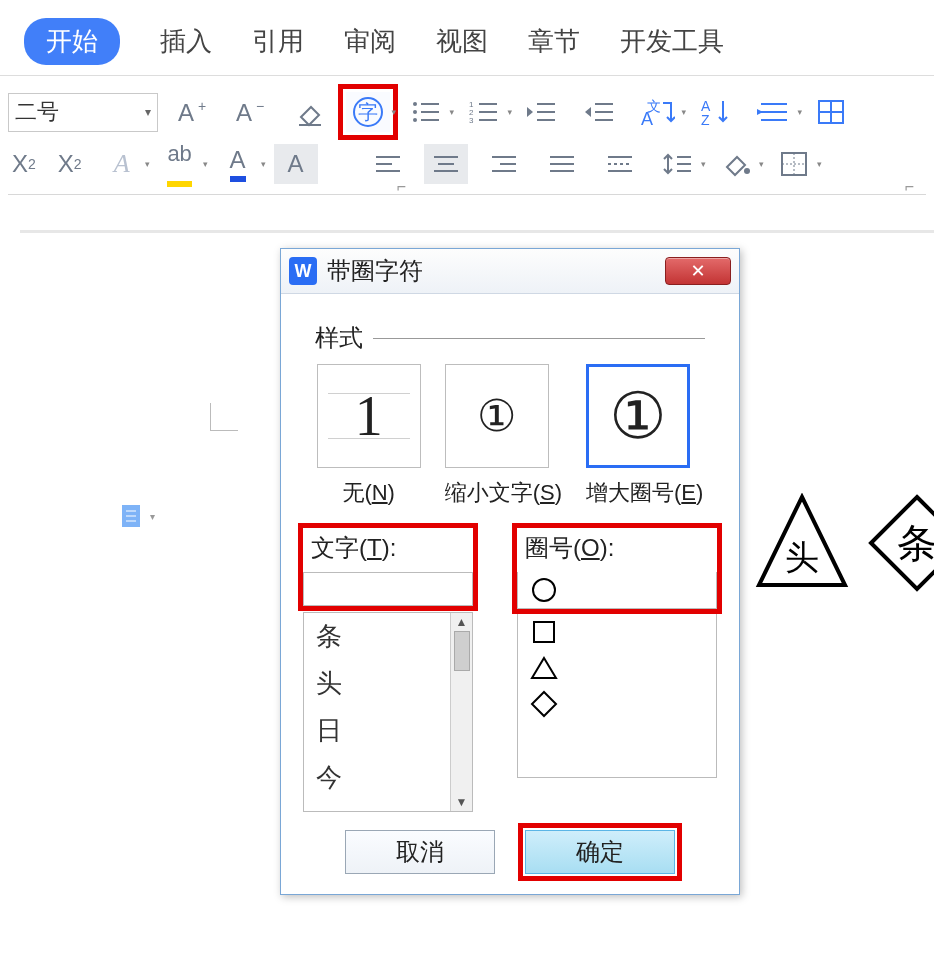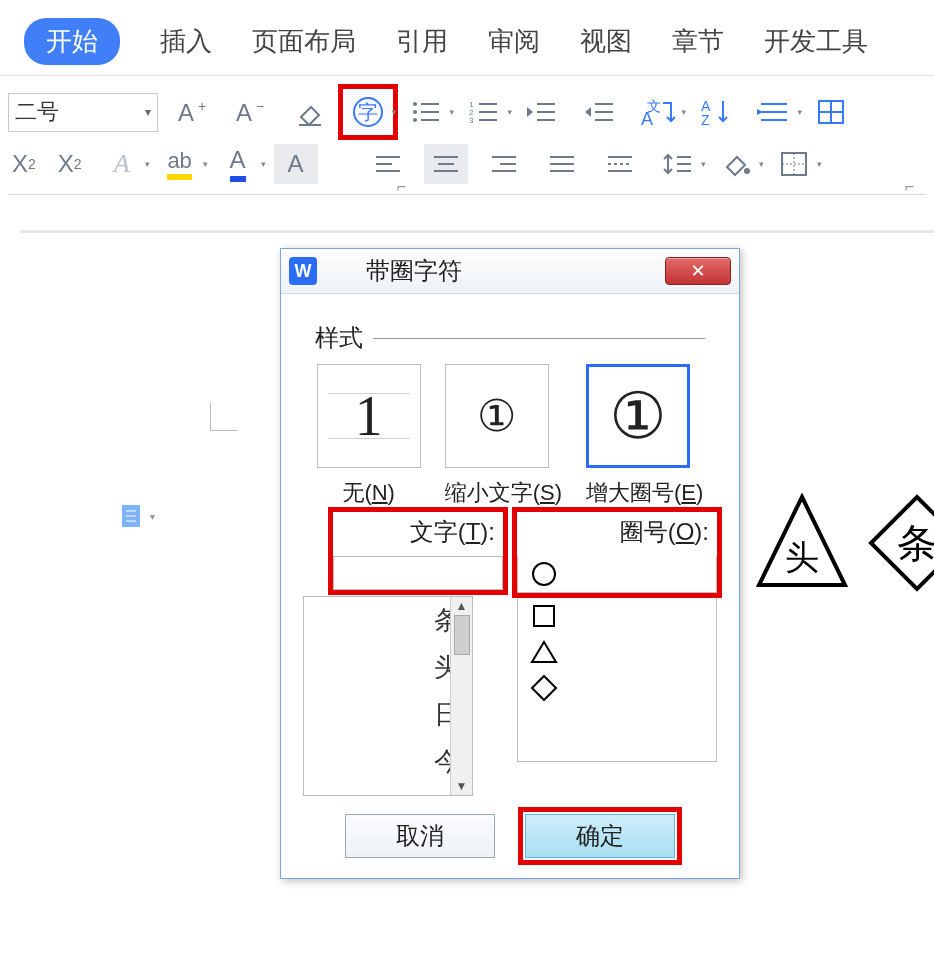--- a/index.html
+++ b/index.html
@@ -91,21 +91,21 @@
     display: flex;
     align-items: center;
     justify-content: center;
     font-size: 20px;
   }
   .tbtn.highlight-bg {
     background: #e8eaed;
   }
   .underline-yellow {
     border-bottom: 6px solid #ffd600;
-    padding-bottom: 0;
+    padding-bottom: 14px;
   }
   .underline-blue { border-bottom: 6px solid #1e4fe0; padding-bottom: 2px; }
 
   .ribbon-sep-bottom {
     border-bottom: 1px solid #d8d8d8;
     margin-top: 4px;
     position: relative;
   }
   .ribbon-corner {
     position: absolute;
@@ -182,21 +182,21 @@
   .dlg-title .wps-logo {
     width: 28px;
     height: 28px;
     background: #2a6df4;
     border-radius: 4px;
     color: #fff;
     display:flex;align-items:center;justify-content:center;
     font-size: 18px;
     font-weight: 700;
   }
-  .dlg-title .txt { font-size: 24px; font-weight: 400; margin-left: 39px; }
+  .dlg-title .txt { font-size: 24px; font-weight: 400; }
   .dlg-close {
     margin-left: auto;
     width: 66px;
     height: 28px;
     background: linear-gradient(#e36a6a,#c33434);
     border: 1px solid #8a1f1f;
     border-radius: 4px;
     color: #fff;
     display:flex;align-items:center;justify-content:center;
     font-size:18px;
@@ -221,21 +221,21 @@
   }
   .style-box .guide-line {
     position:absolute; left:10px; right:10px; height:1px; background:#d0d0d0;
   }
   .style-box .gl-top{ top:28px; } .style-box .gl-bot{ bottom:28px; }
   .style-box.selected { border:3px solid #2a6df4; }
   .style-caption { margin-top:10px; font-size:22px; }
   .style-caption u { text-decoration: underline; }
 
   .fields-row {
-    display:flex; gap:14px; margin-top:4px;text-align:right;
+    display:flex; gap:14px; margin-top:20px;
   }
   .field-col { flex:1; }
   .field-label {
     font-size:24px; padding:4px 8px;
     display:inline-block;
   }
   .red-outline { outline:5px solid #e20000; outline-offset:0px; }
 
   .text-input {
     width:170px; height:34px; border:1px solid #bbb; background:#fff; margin-top:4px;
@@ -272,21 +272,20 @@
     border:1px solid #5bb5e6;
   }
   .btn.primary.red-outline { outline:5px solid #e20000; outline-offset:2px; }
 </style>
 </head>
 <body>
 
 <div class="tabs">
   <div class="tab active">开始</div>
   <div class="tab">插入</div>
-  <div class="tab">页面布局</div>
   <div class="tab">引用</div>
   <div class="tab">审阅</div>
   <div class="tab">视图</div>
   <div class="tab">章节</div>
   <div class="tab">开发工具</div>
 </div>
 
 <div class="ribbon">
   <div class="ribbon-row">
     <div class="font-size-box">

